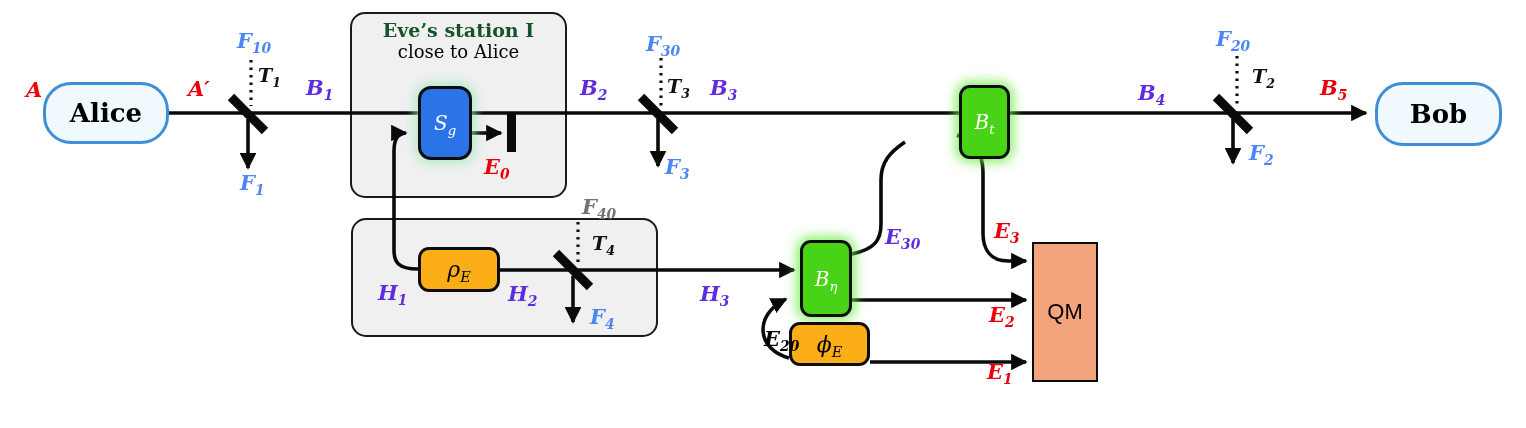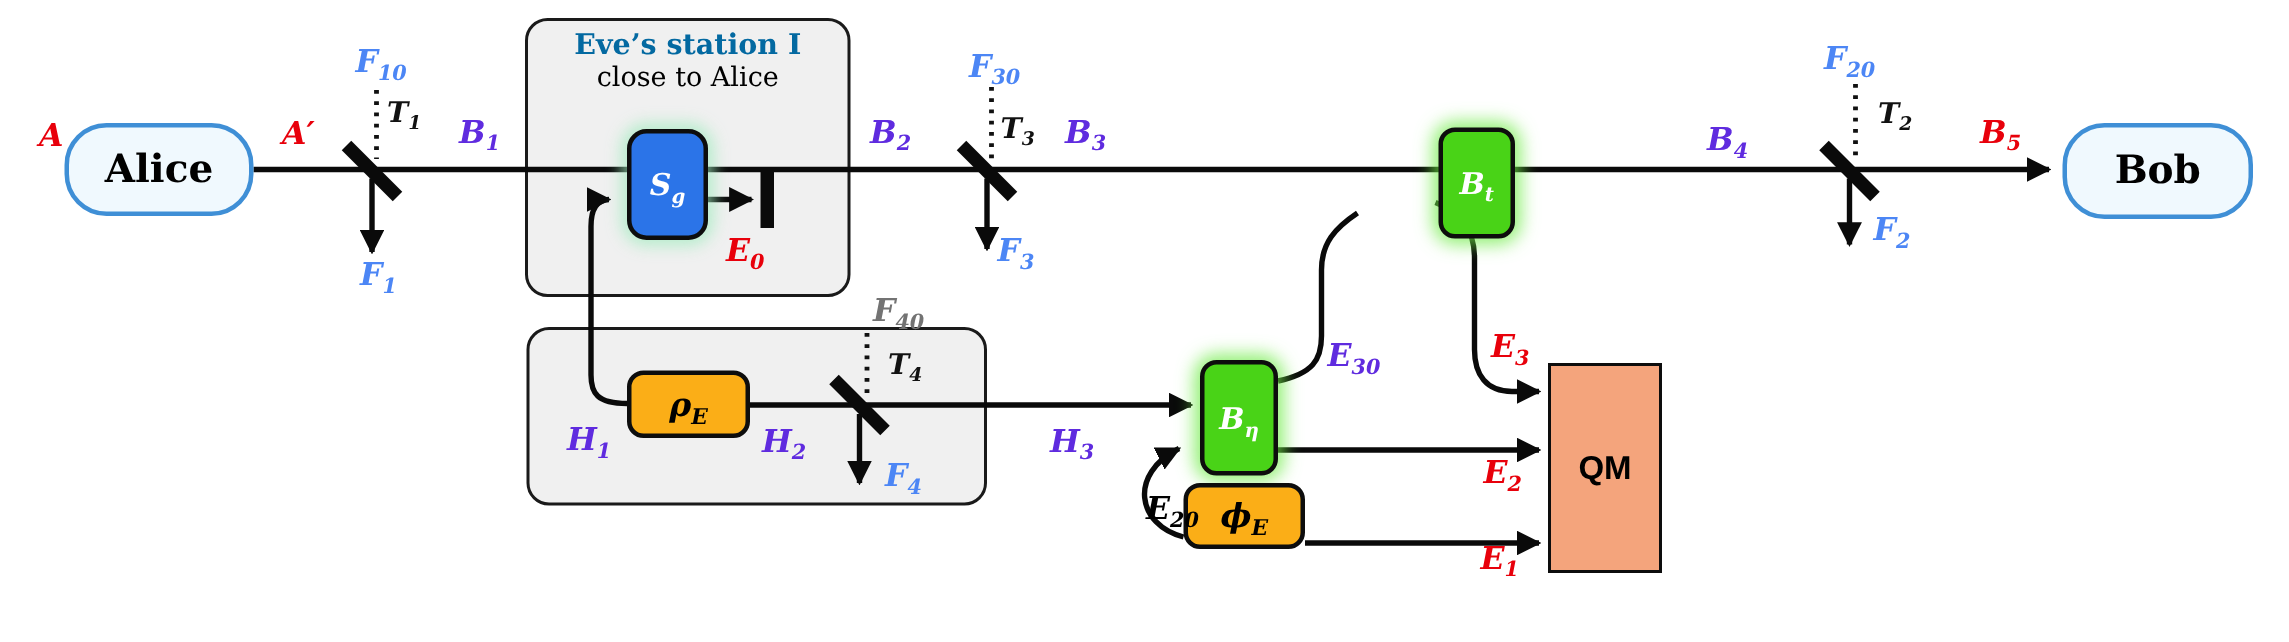--- a/index.html
+++ b/index.html
@@ -1,27 +1,27 @@
 <!DOCTYPE html>
 <html><head>
 <meta charset="utf-8">
 <style>
   html,body{margin:0;padding:0;background:#ffffff;}
   #canvas{position:relative;width:1526px;height:428px;background:#ffffff;overflow:hidden;
           font-family:"DejaVu Serif","Liberation Serif",serif;}
   .station{position:absolute;z-index:0;background:#F0F0F0;border:2.5px solid #1a1a1a;
            border-radius:15px;text-align:center;box-sizing:border-box;}
-  .st-title{font-weight:bold;font-size:19px;line-height:1.15;padding-top:6px;color:#0369a1;}
+  .st-title{font-weight:bold;font-size:19px;line-height:1.15;padding-top:6px;color:#14532d;}
   .st-sub{font-size:18px;line-height:1.1;color:#000;}
   #svglayer{position:absolute;left:0;top:0;z-index:1;}
   .node{position:absolute;z-index:2;background:#F0F9FE;border:3px solid #3F8FD6;border-radius:28px;
         display:flex;align-items:center;justify-content:center;font-weight:bold;font-size:26px;
         color:#000;box-sizing:border-box;}
   .comp{position:absolute;z-index:2;border:3px solid #0d0d0d;display:flex;align-items:center;
-        justify-content:center;box-sizing:border-box;font-weight:bold;font-style:italic;font-size:20px;}
+        justify-content:center;box-sizing:border-box;font-weight:normal;font-style:italic;font-size:20px;}
   .comp sub,.lbl sub{font-size:0.66em;line-height:0;}
   .glow-green{box-shadow:0 0 11px 4px rgba(110,235,70,0.75);}
   .glow-soft{box-shadow:0 0 10px 4px rgba(160,235,190,0.7);}
   .qm{font-style:normal;font-family:"Liberation Sans",sans-serif;font-size:22px;border-radius:0;
       border-width:2.5px;}
   .lbl{position:absolute;z-index:3;font-weight:bold;font-style:italic;font-size:21px;line-height:1;
        white-space:nowrap;}
   .lbl.small{font-size:19px;}
 </style>
 </head>
@@ -99,21 +99,21 @@
   </div>
   <div class="comp glow-green" style="left: 800px; top: 240px; width: 52px; height: 77px; border-radius: 11px; color: rgb(255, 255, 255); background: rgb(73, 211, 23);">
     <span><span>B</span><sub>η</sub></span>
   </div>
   <div class="comp" style="left: 418px; top: 247px; width: 82px; height: 45px; border-radius: 11px; color: rgb(0, 0, 0); font-size: 22px; background: rgb(251, 174, 23);">
     <span><span>ρ</span><sub>E</sub></span>
   </div>
   <div class="comp" style="left: 789px; top: 322px; width: 81px; height: 44px; border-radius: 11px; color: rgb(0, 0, 0); font-size: 22px; background: rgb(251, 174, 23);">
     <span><span>ϕ</span><sub>E</sub></span>
   </div>
-  <div class="comp qm" style="left: 1032px; top: 242px; width: 76px; height: 140px; color: rgb(0, 0, 0); background: rgb(244, 164, 124);">
+  <div class="comp qm" style="left: 1032px; top: 242px; width: 66px; height: 140px; color: rgb(0, 0, 0); background: rgb(244, 164, 124);">
     <span>QM</span>
   </div>
 
   <div class="lbl" style="left: 26px; top: 79px; color: rgb(232, 0, 11);"><span>A</span><sub></sub></div>
   <div class="lbl" style="left: 188px; top: 78px; color: rgb(232, 0, 11);"><span>A′</span><sub></sub></div>
   <div class="lbl" style="left: 306px; top: 77px; color: rgb(95, 43, 223);"><span>B</span><sub>1</sub></div>
   <div class="lbl" style="left: 580px; top: 77px; color: rgb(95, 43, 223);"><span>B</span><sub>2</sub></div>
   <div class="lbl" style="left: 710px; top: 77px; color: rgb(95, 43, 223);"><span>B</span><sub>3</sub></div>
   <div class="lbl" style="left: 1138px; top: 82px; color: rgb(95, 43, 223);"><span>B</span><sub>4</sub></div>
   <div class="lbl" style="left: 1320px; top: 77px; color: rgb(232, 0, 11);"><span>B</span><sub>5</sub></div>

